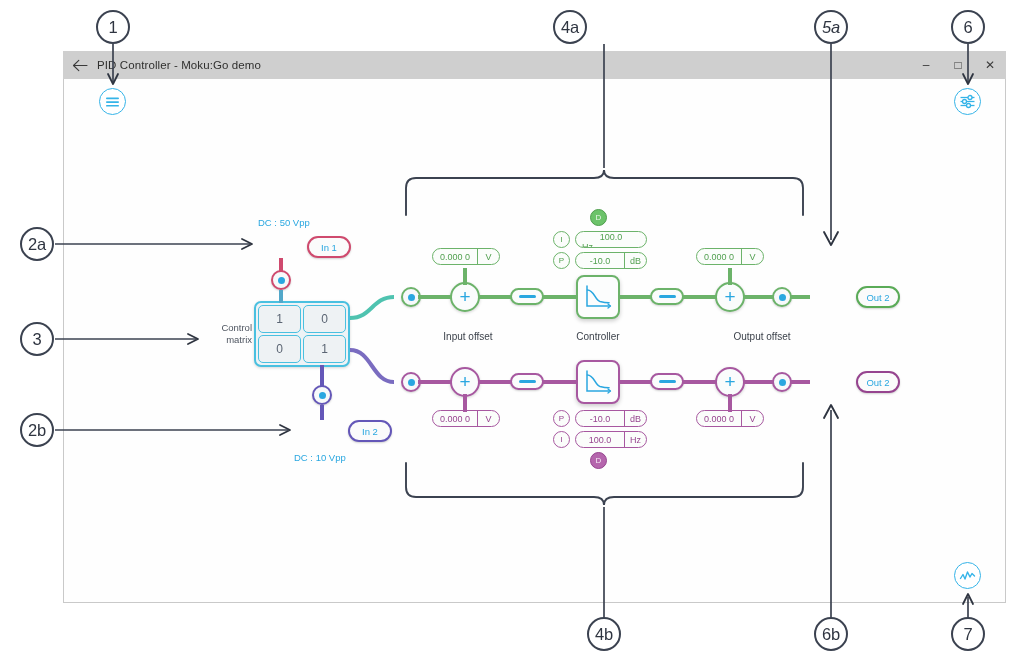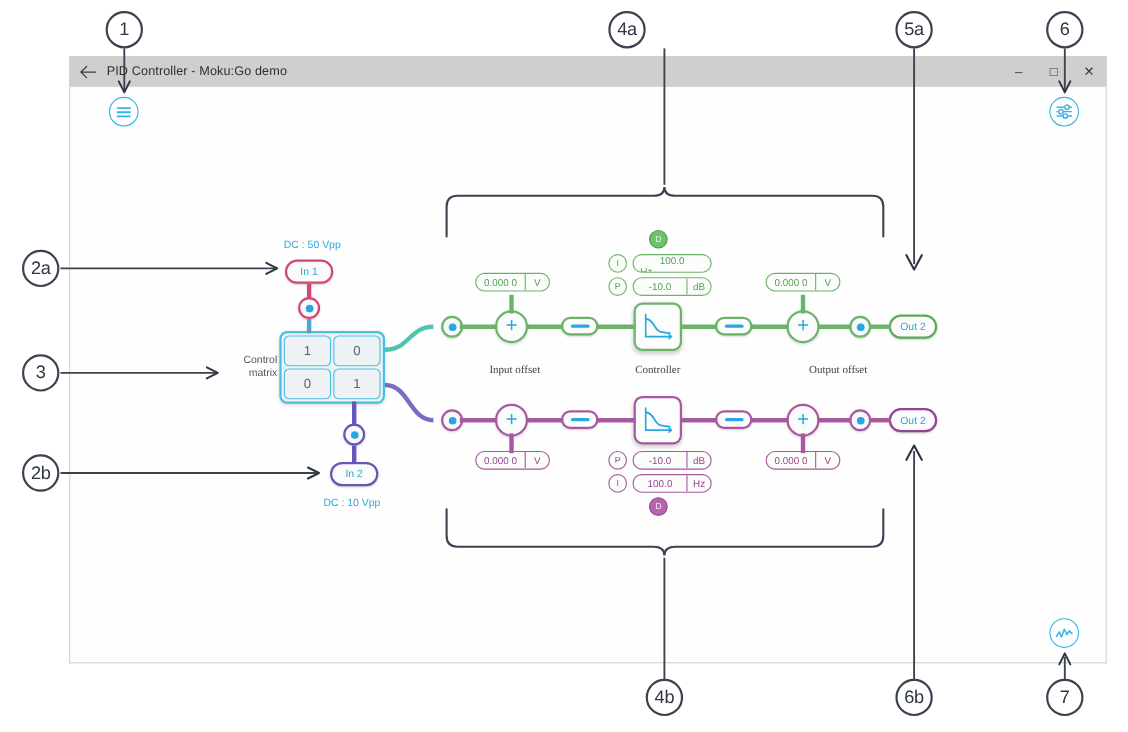--- a/index.html
+++ b/index.html
@@ -88,20 +88,21 @@
   }
 
   .term-pill {
     position: absolute;
     width: 44px; height: 22px;
     border-radius: 11px;
     background: #fbfbfb;
     display: flex; align-items: center; justify-content: center;
     font-size: 9.5px;
     color: #2aa7e0;
+    margin-left: 48px;
   }
   .term-pill.in1  { border: 2px solid #cf4a6e; box-shadow: 0 1px 2px rgba(0,0,0,.18); }
   .term-pill.in2  { border: 2px solid #6457b8; box-shadow: 0 1px 2px rgba(0,0,0,.18); }
   .term-pill.out1 { border: 2px solid #5aab57; box-shadow: 0 1px 2px rgba(0,0,0,.18); }
   .term-pill.out2 { border: 2px solid #96448f; box-shadow: 0 1px 2px rgba(0,0,0,.18); }
 
   .src-label {
     position: absolute;
     font-size: 9.5px;
     color: #2aa7e0;
@@ -191,21 +192,20 @@
     box-shadow: 0 2px 4px rgba(0,0,0,.2);
   }
   .ctrl-box.green { border: 2.5px solid #6cb36a; }
   .ctrl-box.mag   { border: 2.5px solid #a758a0; }
 
   .stage-label {
     position: absolute;
     font-size: 10px; color: #3d434c;
     white-space: nowrap;
     text-align: center;
-    font-family: Liberation Serif, serif;
   }
 
   
   .val-pill {
     position: absolute;
     height: 17px;
     border-radius: 9px;
     background: #fbfdfb;
     display: flex; align-items: stretch;
     font-size: 9px;
@@ -470,18 +470,18 @@
     <path d="M968 618 L968 597" stroke="#3b4250" stroke-width="1.7" fill="none"></path>
     <path d="M963 604 L968 594 L973 604" stroke="#2f3541" stroke-width="1.8" fill="none" stroke-linecap="round" stroke-linejoin="round"></path>
   </svg>
 
   <div class="callout" style="left:96px;  top:10px;">1</div>
   <div class="callout wide" style="left:20px;  top:227px;">2a</div>
   <div class="callout wide" style="left:20px;  top:413px;">2b</div>
   <div class="callout" style="left:20px;  top:322px;">3</div>
   <div class="callout wide" style="left:553px; top:10px;">4a</div>
   <div class="callout wide" style="left:587px; top:617px;">4b</div>
-  <div class="callout wide" style="left:814px; top:10px;">5a</div>
+  <div class="callout wide" style="left:814px; top:10px;font-style:italic;">5a</div>
   <div class="callout wide" style="left:814px; top:617px;">6b</div>
   <div class="callout" style="left:951px; top:10px;">6</div>
   <div class="callout" style="left:951px; top:617px;">7</div>
 
 </div>
 
 </body></html>

